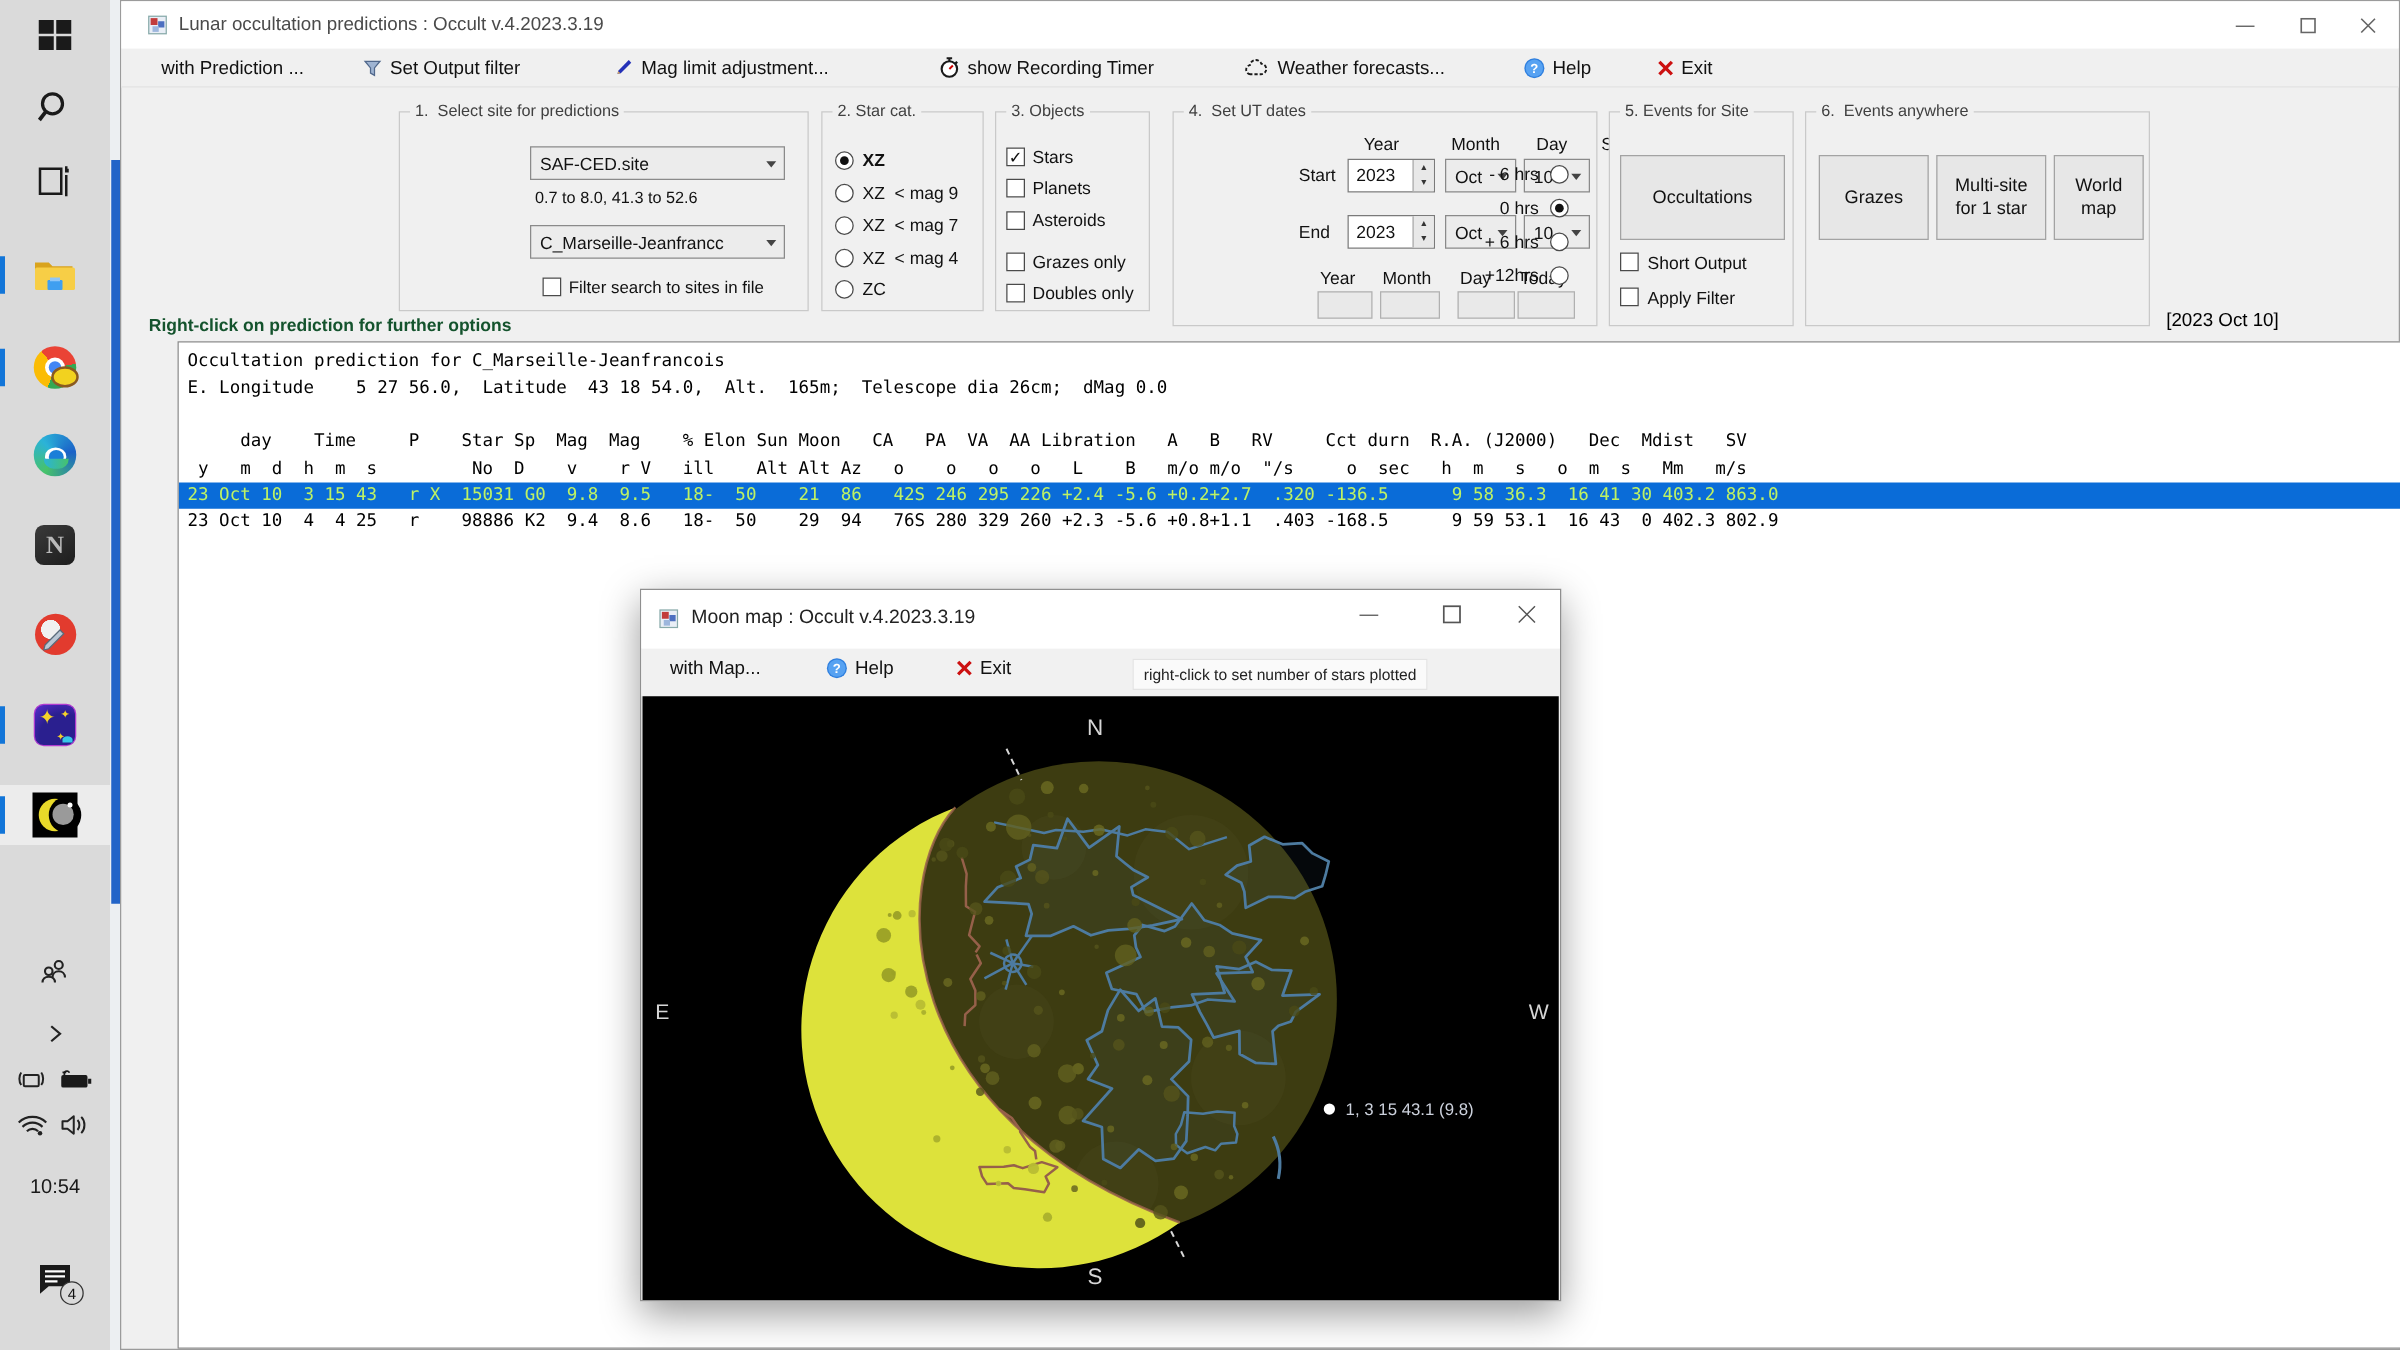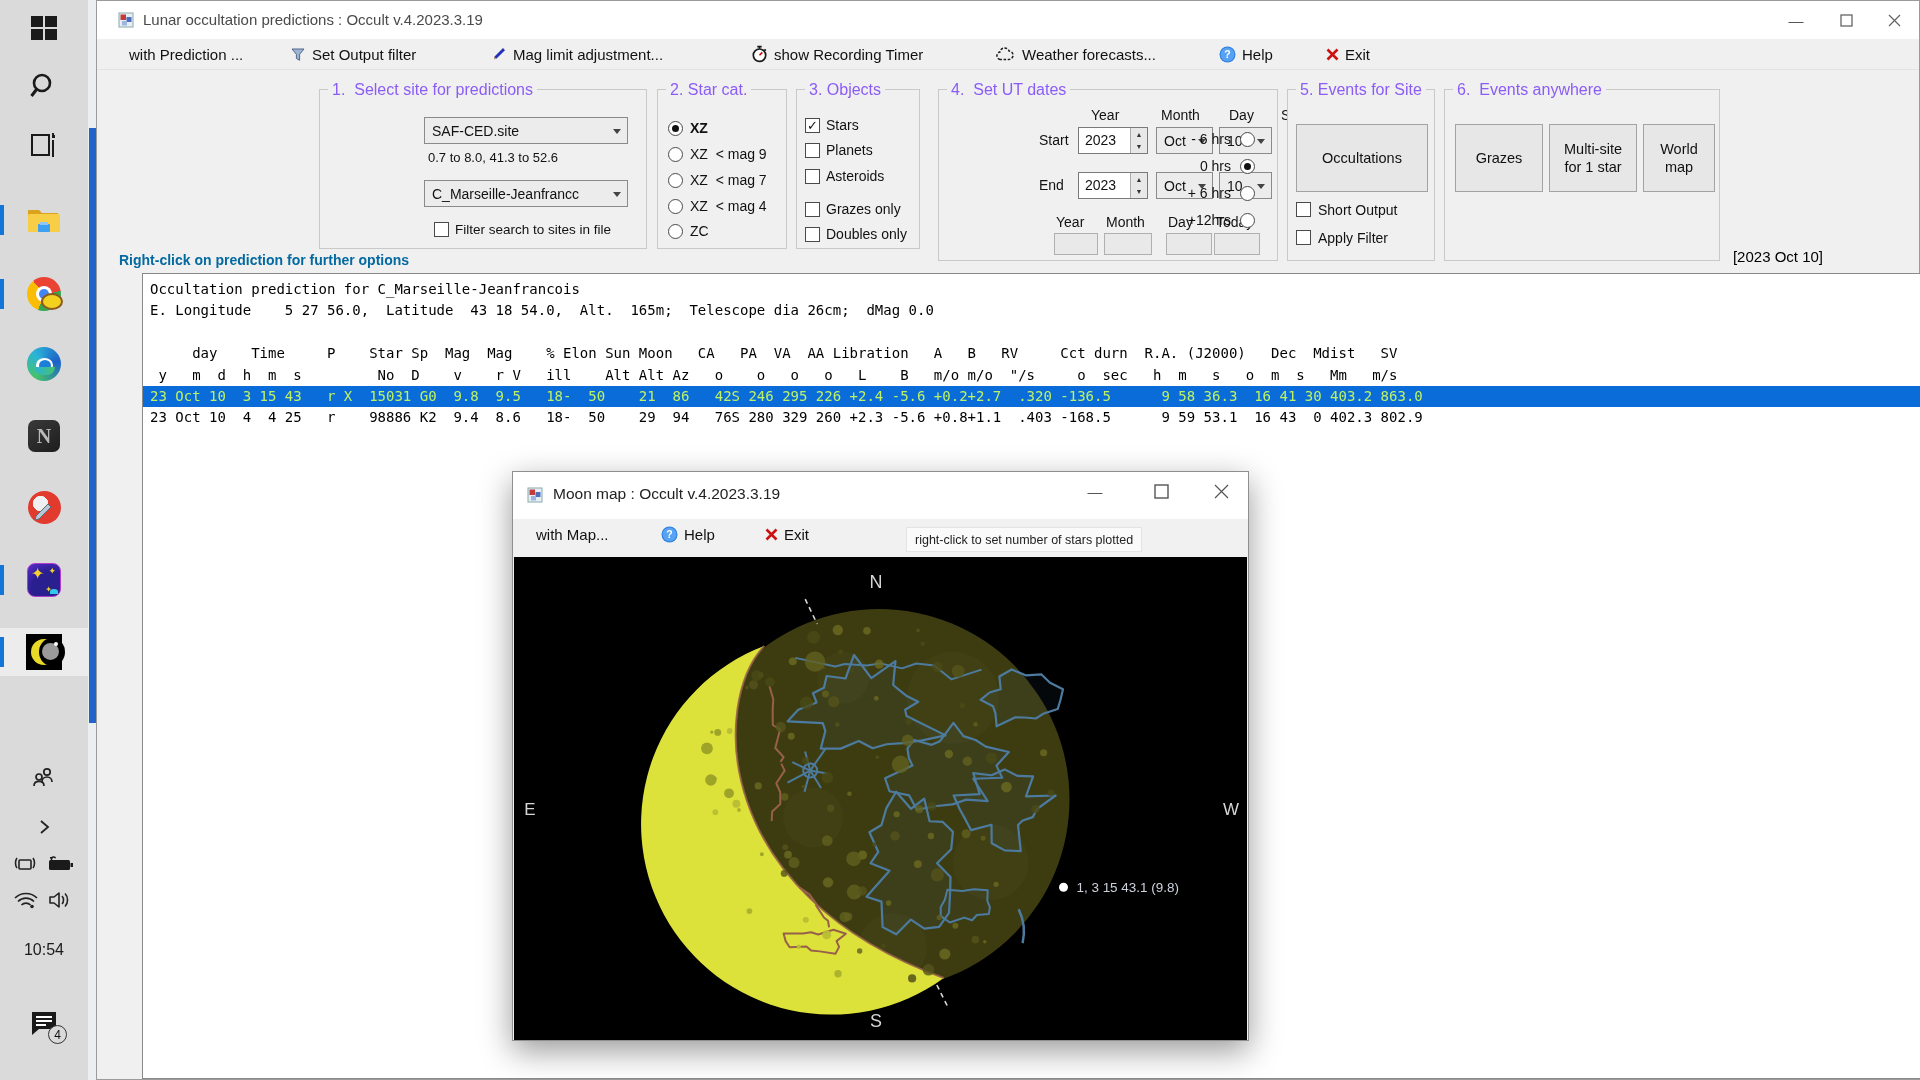--- a/index.html
+++ b/index.html
@@ -16,37 +16,37 @@
   
   #mainwin{left:96px;top:0;width:1824px;height:1080px;background:#f0f0f0;border:1px solid #9b9b9b;box-sizing:border-box;}
   #m-title{left:0;top:0;width:100%;height:38px;background:var(--titlebar-bg);}
   #m-title-text{left:46px;top:10px;font-size:15px;color:#4a4a4a;}
   .wbtn{position:absolute;top:0;width:46px;height:38px;display:flex;align-items:center;justify-content:center;color:#555;font-size:15px;}
   #m-menubar{left:0;top:38px;width:100%;height:30px;background:#f0f0f0;border-bottom:1px solid #e2e2e2;}
   .menu-item{position:absolute;top:0;height:30px;display:flex;align-items:center;gap:6px;font-size:15px;color:#111;white-space:pre;}
   .mi{display:flex;align-items:center;}
   
   .grp{position:absolute;border:1px solid #c9c9c9;background:#f0f0f0;}
-  .grp-lab{position:absolute;top:-9px;left:8px;background:#f0f0f0;padding:0 4px;font-size:16px;color:#8b5cf6;white-space:pre;}
+  .grp-lab{position:absolute;top:-9px;left:8px;background:#f0f0f0;padding:0 4px;font-size:13px;color:#404040;white-space:pre;}
   .sbtn{position:absolute;border:1px solid #8a8a4a;display:flex;align-items:center;justify-content:center;font-size:12.5px;color:#111;}
   .combo{position:absolute;background:#ececec;border:1px solid #8a8a8a;display:flex;align-items:center;font-size:14px;color:#111;padding-left:7px;box-sizing:border-box;overflow:hidden;white-space:nowrap;}
   .combo .ca{position:absolute;right:6px;top:50%;margin-top:-2px;width:0;height:0;border-left:4px solid transparent;border-right:4px solid transparent;border-top:5px solid #444;}
   .radio{position:absolute;width:15px;height:15px;border:1px solid #4a4a4a;border-radius:50%;background:#fff;box-sizing:border-box;}
   .radio.sel::after{content:"";position:absolute;left:3px;top:3px;width:7px;height:7px;border-radius:50%;background:#111;}
   .chk{position:absolute;width:15px;height:15px;border:1px solid #4a4a4a;background:#fff;box-sizing:border-box;font-size:13px;line-height:13px;text-align:center;color:#111;}
   .clabel,.rlabel{position:absolute;font-size:14px;color:#111;white-space:pre;}
   .rlabel.b{font-weight:bold;}
   .btn3d{position:absolute;background:#e7e7e7;border:1px solid #a3a3a3;display:flex;align-items:center;justify-content:center;text-align:center;font-size:14.5px;color:#111;line-height:1.25;}
   .spin{position:absolute;background:#fff;border:1px solid #7a7a7a;box-sizing:border-box;font-size:14px;color:#111;}
   .spin .num{position:absolute;left:6px;top:4px;}
   .spin .ud{position:absolute;right:0;top:0;bottom:0;width:16px;background:#e8e8e8;border-left:1px solid #aaa;font-size:7px;color:#333;display:flex;flex-direction:column;align-items:center;justify-content:space-around;}
   .hdr-lab{position:absolute;font-size:14px;color:#111;white-space:pre;}
   .qbtn{position:absolute;background:#e9e9e9;border:1px solid #b0b0b0;}
   
-  #hint{left:22px;top:251px;font-size:14px;font-weight:bold;color:#0369a1;}
+  #hint{left:22px;top:251px;font-size:14px;font-weight:bold;color:#14532d;}
   #datebadge{top:247px;right:96px;font-size:15px;color:#000;}
   #predlist{left:21px;top:272px;width:1790px;height:806px;background:#fff;border:1px solid #8a8a8a;box-sizing:border-box;overflow:hidden;margin-left:24px;}
   .pline{white-space:pre;font-family:"DejaVu Sans Mono","Liberation Mono",monospace;font-size:14px;line-height:21.4px;color:#000;padding-left:7px;}
   .pline.sel{background:var(--sel);color:#bef264;}
   .pline:first-child{padding-top:5px;}
   
   #moonwin{left:512px;top:471px;width:737px;height:570px;background:#f1f1f1;border:1px solid #8f8f8f;box-sizing:border-box;box-shadow:0 10px 30px rgba(0,0,0,.40);z-index:10;}
   #mw-title{left:0;top:0;width:100%;height:47px;background:#fff;text-align:center;}
   #mw-title-text{left:40px;top:13px;font-size:15.5px;color:#222;}
   #mw-menubar{left:0;top:47px;width:100%;height:38px;background:#f1f1f1;}

